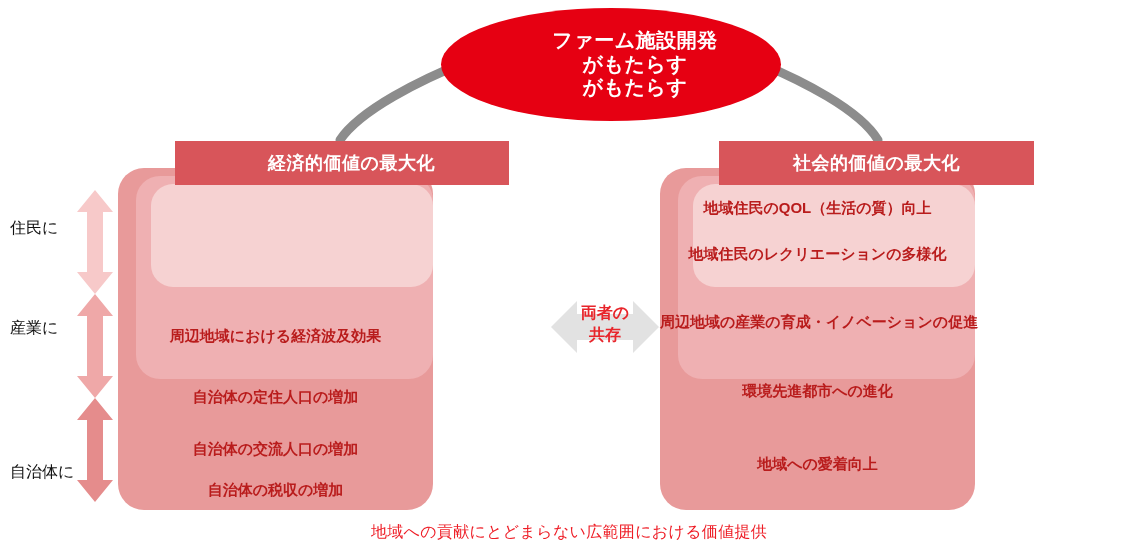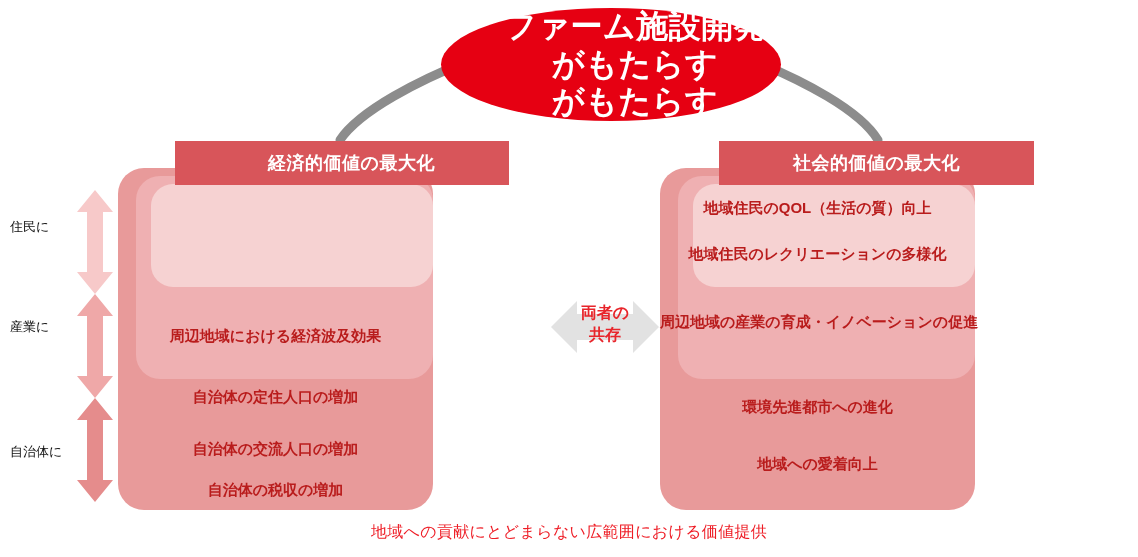--- a/index.html
+++ b/index.html
@@ -28,21 +28,21 @@
     background: #E60012;
     border-radius: 50%;
     display: flex;
     flex-direction: column;
     align-items: center;
     justify-content: center;
     z-index: 6;
   }
   .hero-ellipse .line {
     color: #ffffff;
-    font-size: 32px;
+    font-size: 20px;
     font-weight: bold;
     line-height: 1.18;
     letter-spacing: 0.5px;
     white-space: nowrap;
     margin-left: 48px;
   }
 
   
   .connector-svg {
     position: absolute;
@@ -136,21 +136,21 @@
     top: 190px;
     width: 40px;
     height: 312px;
     z-index: 3;
   }
   .side-label {
     position: absolute;
     left: 10px;
     width: 72px;
     text-align: left;
-    font-size: 13px;
+    font-size: 16px;
     color: #111111;
     white-space: nowrap;
     z-index: 6;
   }
 
   
   .center-arrow {
     position: absolute;
     left: 551px;
     top: 292px;
@@ -218,41 +218,41 @@
   <div class="panel-mid right"></div>
   <div class="panel-inner right"></div>
 
   <div class="panel-header right">
     <span>社会的価値の最大化</span>
   </div>
 
   <div class="item right" style="top:199px">地域住民のQOL（生活の質）向上</div>
   <div class="item right" style="top:245px">地域住民のレクリエーションの多様化</div>
   <div class="item right" style="top:313px">周辺地域の産業の育成・イノベーションの促進</div>
-  <div class="item right" style="top:398px">環境先進都市への進化</div>
+  <div class="item right" style="top:382px">環境先進都市への進化</div>
   <div class="item right" style="top:455px">地域への愛着向上</div>
 
   <svg class="vert-arrows" viewBox="0 0 40 312">
 
     <g>
       <path d="M 20 0 L 38 22 L 28 22 L 28 82 L 38 82 L 20 104 L 2 82 L 12 82 L 12 22 L 2 22 Z" fill="#F7C9C9"></path>
     </g>
 
     <g>
       <path d="M 20 104 L 38 126 L 28 126 L 28 186 L 38 186 L 20 208 L 2 186 L 12 186 L 12 126 L 2 126 Z" fill="#EFA8A8"></path>
     </g>
 
     <g>
       <path d="M 20 208 L 38 230 L 28 230 L 28 290 L 38 290 L 20 312 L 2 290 L 12 290 L 12 230 L 2 230 Z" fill="#E58C8C"></path>
     </g>
   </svg>
 
   <div class="side-label" style="top:218px">住民に</div>
   <div class="side-label" style="top:318px">産業に</div>
-  <div class="side-label" style="top:443px">自治体に</div>
+  <div class="side-label" style="top:462px">自治体に</div>
 
   <svg class="center-arrow" viewBox="0 0 108 70">
     <path d="M 0 35 L 26 9 L 26 22 L 82 22 L 82 9 L 108 35 L 82 61 L 82 48 L 26 48 L 26 61 Z" fill="#E2E2E2"></path>
   </svg>
   <div class="center-arrow-label">
     <div>両者の</div>
     <div>共存</div>
   </div>
 
   <div class="footer-caption">地域への貢献にとどまらない広範囲における価値提供</div>

